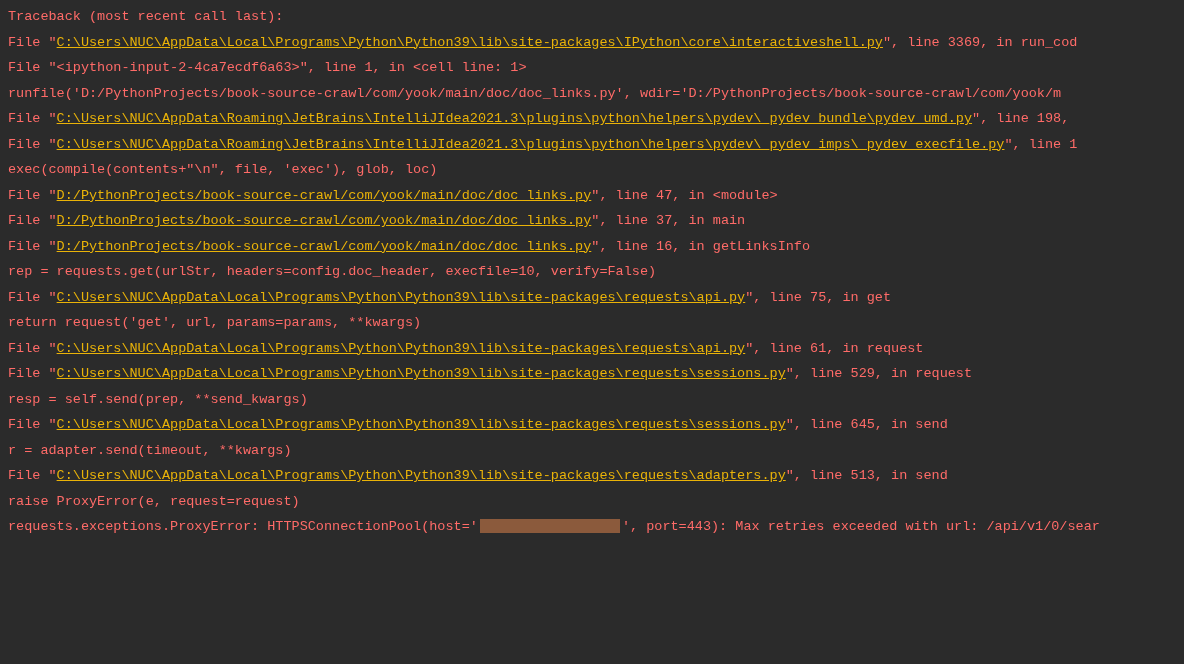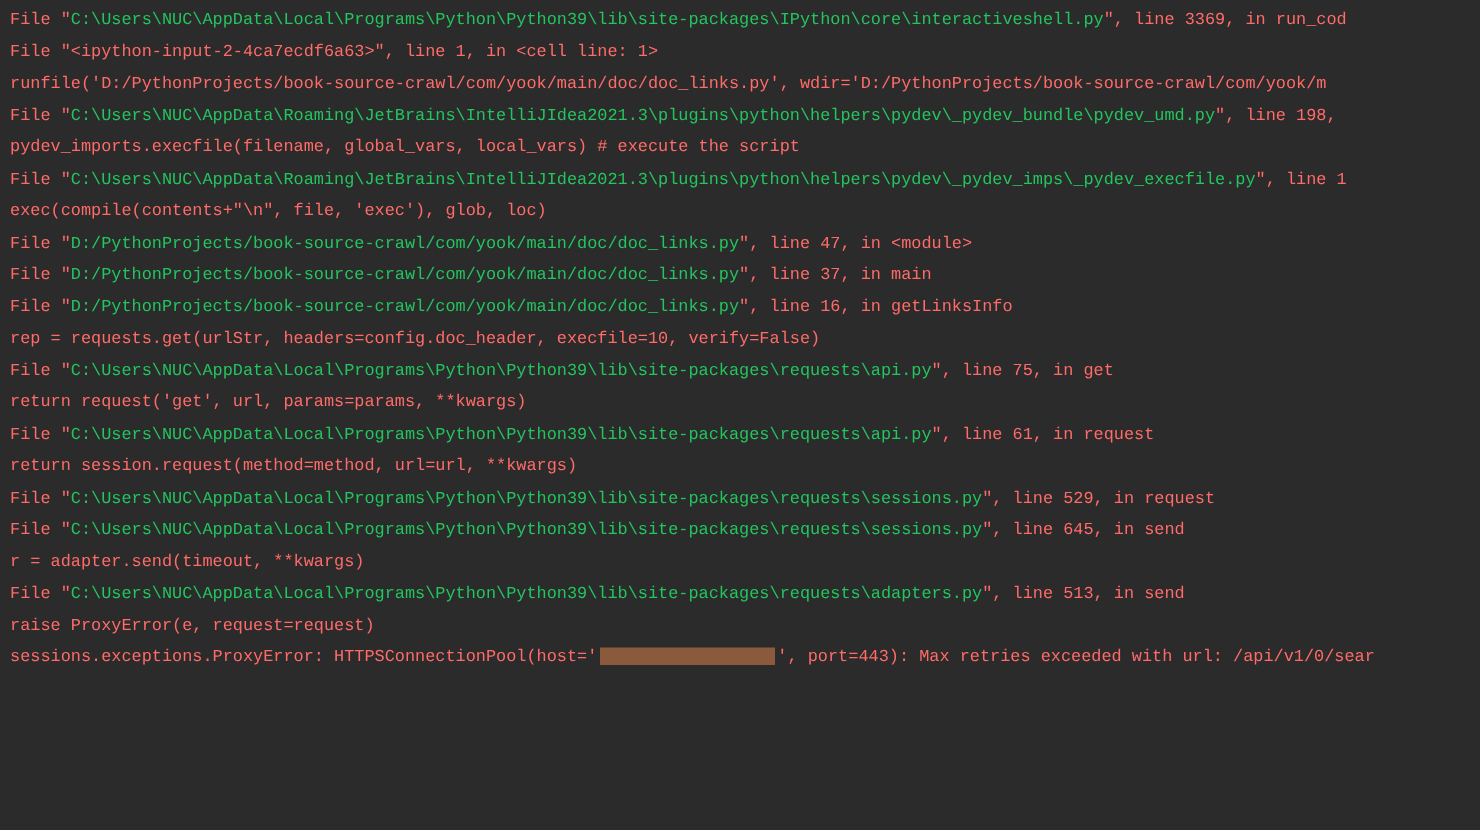--- a/index.html
+++ b/index.html
@@ -19,54 +19,55 @@
       width: 1184px;
       height: 664px;
     }
     .line {
       display: block;
     }
     .text-red {
       color: #ff6b68;
     }
     .link {
-      color: #22c55e;
+      color: #eab308;
+      text-decoration: underline;
       cursor: pointer;
     }
     .censored {
       display: inline-block;
       background: #8b5a3c;
       width: 140px;
       height: 14px;
       vertical-align: middle;
       margin: 0 2px;
     }
   </style>
 </head>
 <body>
 
 <div>
+  <span class="line text-red">Traceback (most recent call last):</span>
   <div id="frames">
       <span class="line text-red"><span>  File "</span><span class="link">C:\Users\NUC\AppData\Local\Programs\Python\Python39\lib\site-packages\IPython\core\interactiveshell.py</span><span>", line 3369, in run_cod</span></span>
       <span class="line text-red"><span>  File "&lt;ipython-input-2-4ca7ecdf6a63&gt;", line 1, in &lt;cell line: 1&gt;</span><span></span></span>
       <span class="line text-red">    runfile('D:/PythonProjects/book-source-crawl/com/yook/main/doc/doc_links.py', wdir='D:/PythonProjects/book-source-crawl/com/yook/m</span>
       <span class="line text-red"><span>  File "</span><span class="link">C:\Users\NUC\AppData\Roaming\JetBrains\IntelliJIdea2021.3\plugins\python\helpers\pydev\_pydev_bundle\pydev_umd.py</span><span>", line 198, </span></span>
-      <span class="line text-red">    pydev_imports.execfile(filename, global_vars, local_vars)  # execute the script</span>
       <span class="line text-red"><span>  File "</span><span class="link">C:\Users\NUC\AppData\Roaming\JetBrains\IntelliJIdea2021.3\plugins\python\helpers\pydev\_pydev_imps\_pydev_execfile.py</span><span>", line 1</span></span>
       <span class="line text-red">    exec(compile(contents+"\n", file, 'exec'), glob, loc)</span>
       <span class="line text-red"><span>  File "</span><span class="link">D:/PythonProjects/book-source-crawl/com/yook/main/doc/doc_links.py</span><span>", line 47, in &lt;module&gt;</span></span>
       <span class="line text-red"><span>  File "</span><span class="link">D:/PythonProjects/book-source-crawl/com/yook/main/doc/doc_links.py</span><span>", line 37, in main</span></span>
       <span class="line text-red"><span>  File "</span><span class="link">D:/PythonProjects/book-source-crawl/com/yook/main/doc/doc_links.py</span><span>", line 16, in getLinksInfo</span></span>
       <span class="line text-red">    rep = requests.get(urlStr, headers=config.doc_header, execfile=10, verify=False)</span>
       <span class="line text-red"><span>  File "</span><span class="link">C:\Users\NUC\AppData\Local\Programs\Python\Python39\lib\site-packages\requests\api.py</span><span>", line 75, in get</span></span>
       <span class="line text-red">    return request('get', url, params=params, **kwargs)</span>
       <span class="line text-red"><span>  File "</span><span class="link">C:\Users\NUC\AppData\Local\Programs\Python\Python39\lib\site-packages\requests\api.py</span><span>", line 61, in request</span></span>
-      <span class="line text-red">    return session.request(method=method, url=url, **kwargs)</span>
       <span class="line text-red"><span>  File "</span><span class="link">C:\Users\NUC\AppData\Local\Programs\Python\Python39\lib\site-packages\requests\sessions.py</span><span>", line 529, in request</span></span>
+      <span class="line text-red">    resp = self.send(prep, **send_kwargs)</span>
       <span class="line text-red"><span>  File "</span><span class="link">C:\Users\NUC\AppData\Local\Programs\Python\Python39\lib\site-packages\requests\sessions.py</span><span>", line 645, in send</span></span>
       <span class="line text-red">    r = adapter.send(timeout, **kwargs)</span>
       <span class="line text-red"><span>  File "</span><span class="link">C:\Users\NUC\AppData\Local\Programs\Python\Python39\lib\site-packages\requests\adapters.py</span><span>", line 513, in send</span></span>
       <span class="line text-red">    raise ProxyError(e, request=request)</span>
     </div>
   <span class="line text-red">
-    <span>sessions.exceptions.ProxyError: HTTPSConnectionPool(host='</span><span class="censored"></span><span>', port=443): Max retries exceeded with url: /api/v1/0/sear</span>
+    <span>requests.exceptions.ProxyError: HTTPSConnectionPool(host='</span><span class="censored"></span><span>', port=443): Max retries exceeded with url: /api/v1/0/sear</span>
   </span>
 </div>
 
 </body></html>

